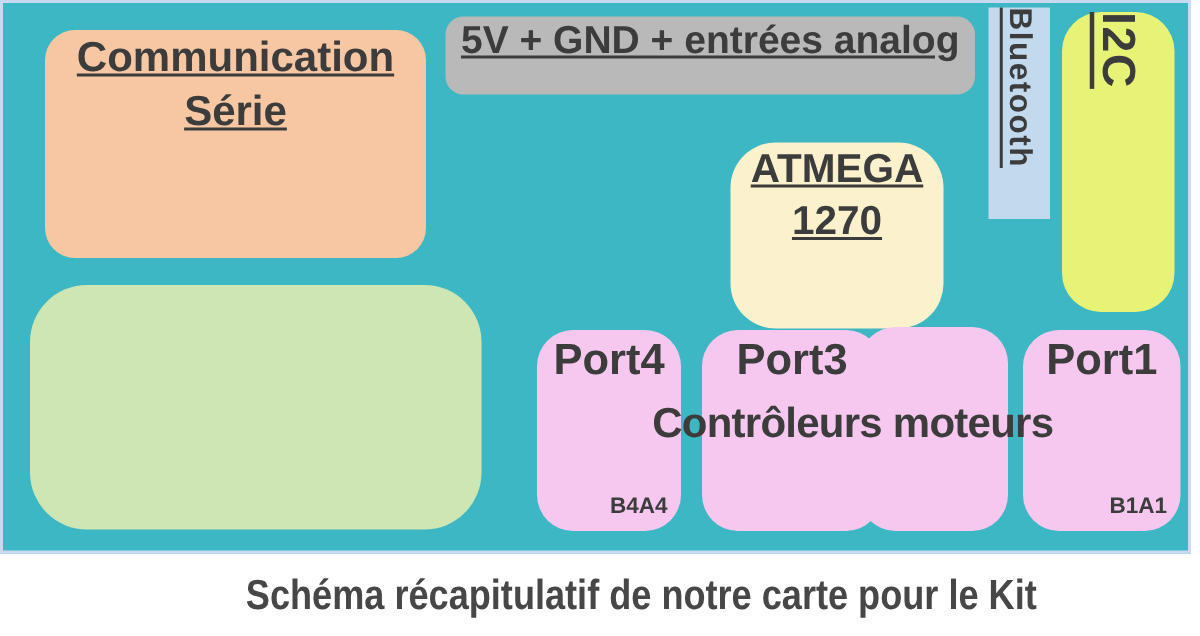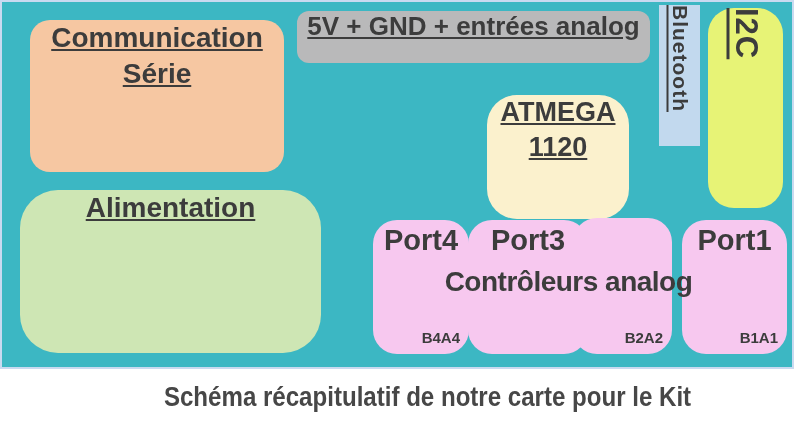--- a/index.html
+++ b/index.html
@@ -14,21 +14,21 @@
   .alim{left:18px;top:188px;width:301px;height:163px;border-radius:38px;background:#cee6b4;font-size:28px;}
   .analog{left:295px;top:9px;width:353px;height:52px;border-radius:12px;background:#b9b9ba;font-size:26px;}
   .bt{left:657px;top:3px;width:41px;height:141px;background:#c2d9ee;font-size:21px;}
   .i2c{left:706px;top:6px;width:75px;height:200px;border-radius:26px;background:#e7f376;font-size:31px;}
   .vtext{writing-mode:vertical-rl;letter-spacing:1px;}
   .atmega{left:485px;top:93px;width:142px;height:124px;border-radius:30px;background:#fbf1cd;font-size:27px;}
   .port{position:absolute;background:#f7c8ef;border-radius:24px;color:#3c3c3c;font-weight:bold;}
   .port-name{text-align:center;font-size:29px;margin-top:4px;}
   .pins{position:absolute;left:9px;right:9px;bottom:8px;display:flex;
         justify-content:flex-end;font-size:15px;}
-  .p4{left:356px;top:218px;width:96px;height:134px;margin-left:15px;}
+  .p4{left:356px;top:218px;width:96px;height:134px;}
   .p3{left:466px;top:218px;width:120px;height:134px;}
   .p2{left:571px;top:216px;width:99px;height:136px;}
   .p1{left:680px;top:218px;width:105px;height:134px;}
   .ctrl-label{position:absolute;left:356px;top:264px;width:421px;text-align:center;
               font-size:28px;font-weight:bold;color:#3c3c3c;letter-spacing:-0.5px;}
   .caption{position:absolute;left:0;top:369px;width:800px;height:55px;display:flex;
            align-items:center;justify-content:center;color:#474747;font-weight:bold;
            font-size:28px;white-space:nowrap;padding-left:28px;}
   .caption-inner{transform:scaleX(0.86);transform-origin:center;}
 </style>
@@ -37,66 +37,61 @@
 
 <div class="canvas">
   <div class="board">
 
     <div class="block comm">
       <div class="blk-line">Communication</div>
       <div class="blk-line">Série</div>
     </div>
 
     <div class="block alim">
-      <div class="blk-line">Alimentation</div>
     </div>
 
     <div class="block analog">
       <div>5V + GND + entrées analog</div>
     </div>
 
     <div class="block bt">
       <div class="vtext">Bluetooth</div>
     </div>
 
     <div class="block i2c">
       <div class="vtext">I2C</div>
     </div>
 
     <div class="block atmega">
       <div class="blk-line">ATMEGA</div>
-      <div class="blk-line">1120</div>
+      <div class="blk-line">1270</div>
     </div>
 
     <div class="port p4">
       <div class="port-name">Port4</div>
       <div class="pins">
         <span>B4</span>
         <span>A4</span>
       </div>
     </div>
 
     <div class="port p3">
       <div class="port-name">Port3</div>
     </div>
 
     <div class="port p2">
-      <div class="pins">
-        <span>B2</span>
-        <span>A2</span>
-      </div>
     </div>
 
     <div class="port p1">
       <div class="port-name">Port1</div>
       <div class="pins">
         <span>B1</span>
         <span>A1</span>
       </div>
     </div>
 
-    <div class="ctrl-label">Contrôleurs analog</div>
+    <div class="ctrl-label">Contrôleurs moteurs</div>
   </div>
 
   <div class="caption">
     <span class="caption-inner">Schéma récapitulatif de notre carte pour le Kit</span>
   </div>
 </div>
 
 </body></html>

